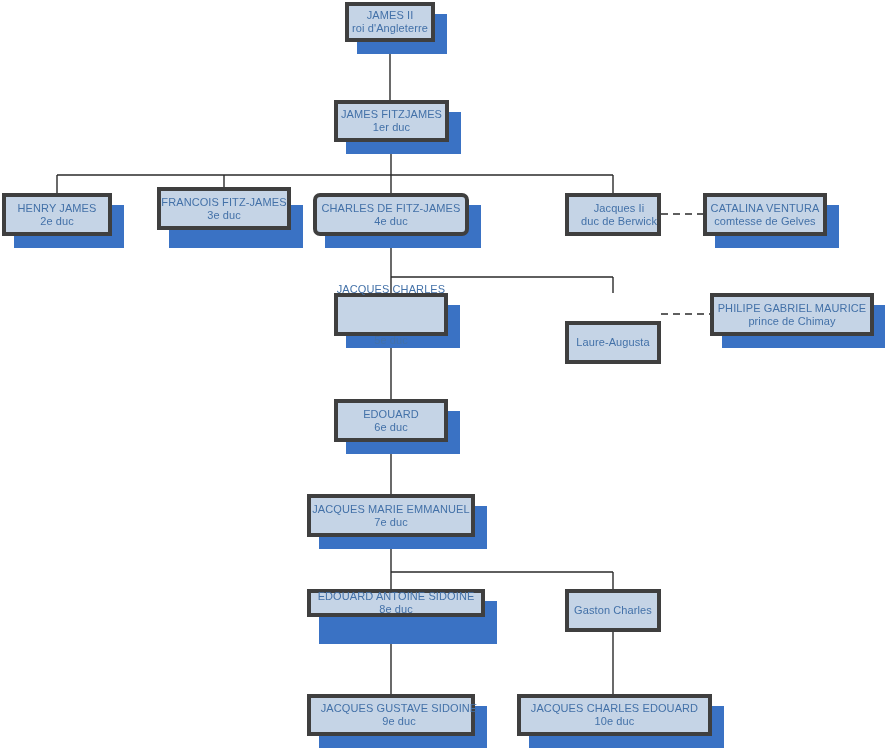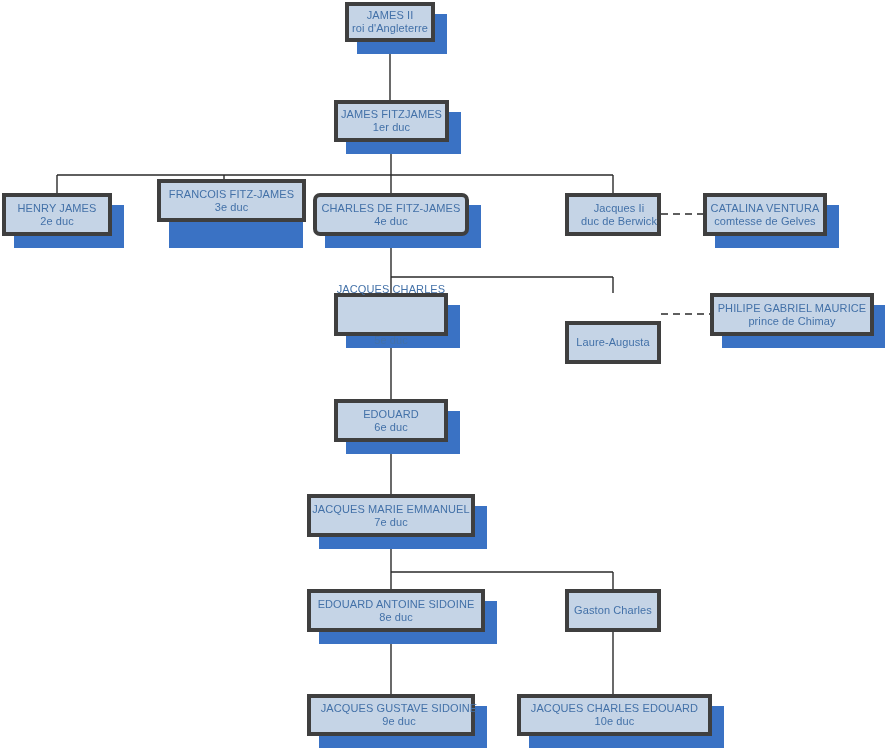--- a/index.html
+++ b/index.html
@@ -98,21 +98,21 @@
         <span class="sub">roi d'Angleterre</span>
       </div>
       <div class="node" style="left: 334px; top: 100px; width: 115px; height: 42px; background: rgb(197, 212, 230); border-color: rgb(63, 63, 63); color: rgb(67, 113, 168);">
         <span class="nm">JAMES FITZJAMES</span>
         <span class="sub">1er duc</span>
       </div>
       <div class="node" style="left: 2px; top: 193px; width: 110px; height: 43px; background: rgb(197, 212, 230); border-color: rgb(63, 63, 63); color: rgb(67, 113, 168);">
         <span class="nm">HENRY JAMES</span>
         <span class="sub">2e duc</span>
       </div>
-      <div class="node" style="left: 157px; top: 179px; width: 149px; height: 43px; background: rgb(197, 212, 230); border-color: rgb(63, 63, 63); color: rgb(67, 113, 168);">
+      <div class="node" style="left: 157px; top: 187px; width: 134px; height: 43px; background: rgb(197, 212, 230); border-color: rgb(63, 63, 63); color: rgb(67, 113, 168);">
         <span class="nm">FRANCOIS FITZ-JAMES</span>
         <span class="sub">3e duc</span>
       </div>
       <div class="node" style="left: 313px; top: 193px; width: 156px; height: 43px; background: rgb(197, 212, 230); border-color: rgb(63, 63, 63); color: rgb(67, 113, 168); border-radius: 7px;">
         <span class="nm">CHARLES DE FITZ-JAMES</span>
         <span class="sub">4e duc</span>
       </div>
       <div class="node" style="left: 565px; top: 193px; width: 96px; height: 43px; background: rgb(197, 212, 230); border-color: rgb(63, 63, 63); color: rgb(67, 113, 168); padding-left: 12px;">
         <span class="nm">Jacques Ii</span>
         <span class="sub">duc de Berwick</span>
@@ -133,21 +133,21 @@
         <span class="sub">prince de Chimay</span>
       </div>
       <div class="node" style="left: 334px; top: 399px; width: 114px; height: 43px; background: rgb(197, 212, 230); border-color: rgb(63, 63, 63); color: rgb(67, 113, 168);">
         <span class="nm">EDOUARD</span>
         <span class="sub">6e duc</span>
       </div>
       <div class="node" style="left: 307px; top: 494px; width: 168px; height: 43px; background: rgb(197, 212, 230); border-color: rgb(63, 63, 63); color: rgb(67, 113, 168);">
         <span class="nm">JACQUES MARIE EMMANUEL</span>
         <span class="sub">7e duc</span>
       </div>
-      <div class="node" style="left: 307px; top: 589px; width: 178px; height: 43px; background: rgb(197, 212, 230); border-color: rgb(63, 63, 63); color: rgb(67, 113, 168);">
+      <div class="node" style="left: 307px; top: 589px; width: 178px; height: 28px; background: rgb(197, 212, 230); border-color: rgb(63, 63, 63); color: rgb(67, 113, 168);">
         <span class="nm">EDOUARD ANTOINE SIDOINE</span>
         <span class="sub">8e duc</span>
       </div>
       <div class="node" style="left: 565px; top: 589px; width: 96px; height: 43px; background: rgb(197, 212, 230); border-color: rgb(63, 63, 63); color: rgb(67, 113, 168);">
         <span class="nm">Gaston Charles</span>
       </div>
       <div class="node" style="left: 307px; top: 694px; width: 168px; height: 42px; background: rgb(197, 212, 230); border-color: rgb(63, 63, 63); color: rgb(67, 113, 168); padding-left: 16px;">
         <span class="nm">JACQUES GUSTAVE SIDOINE</span>
         <span class="sub">9e duc</span>
       </div>

